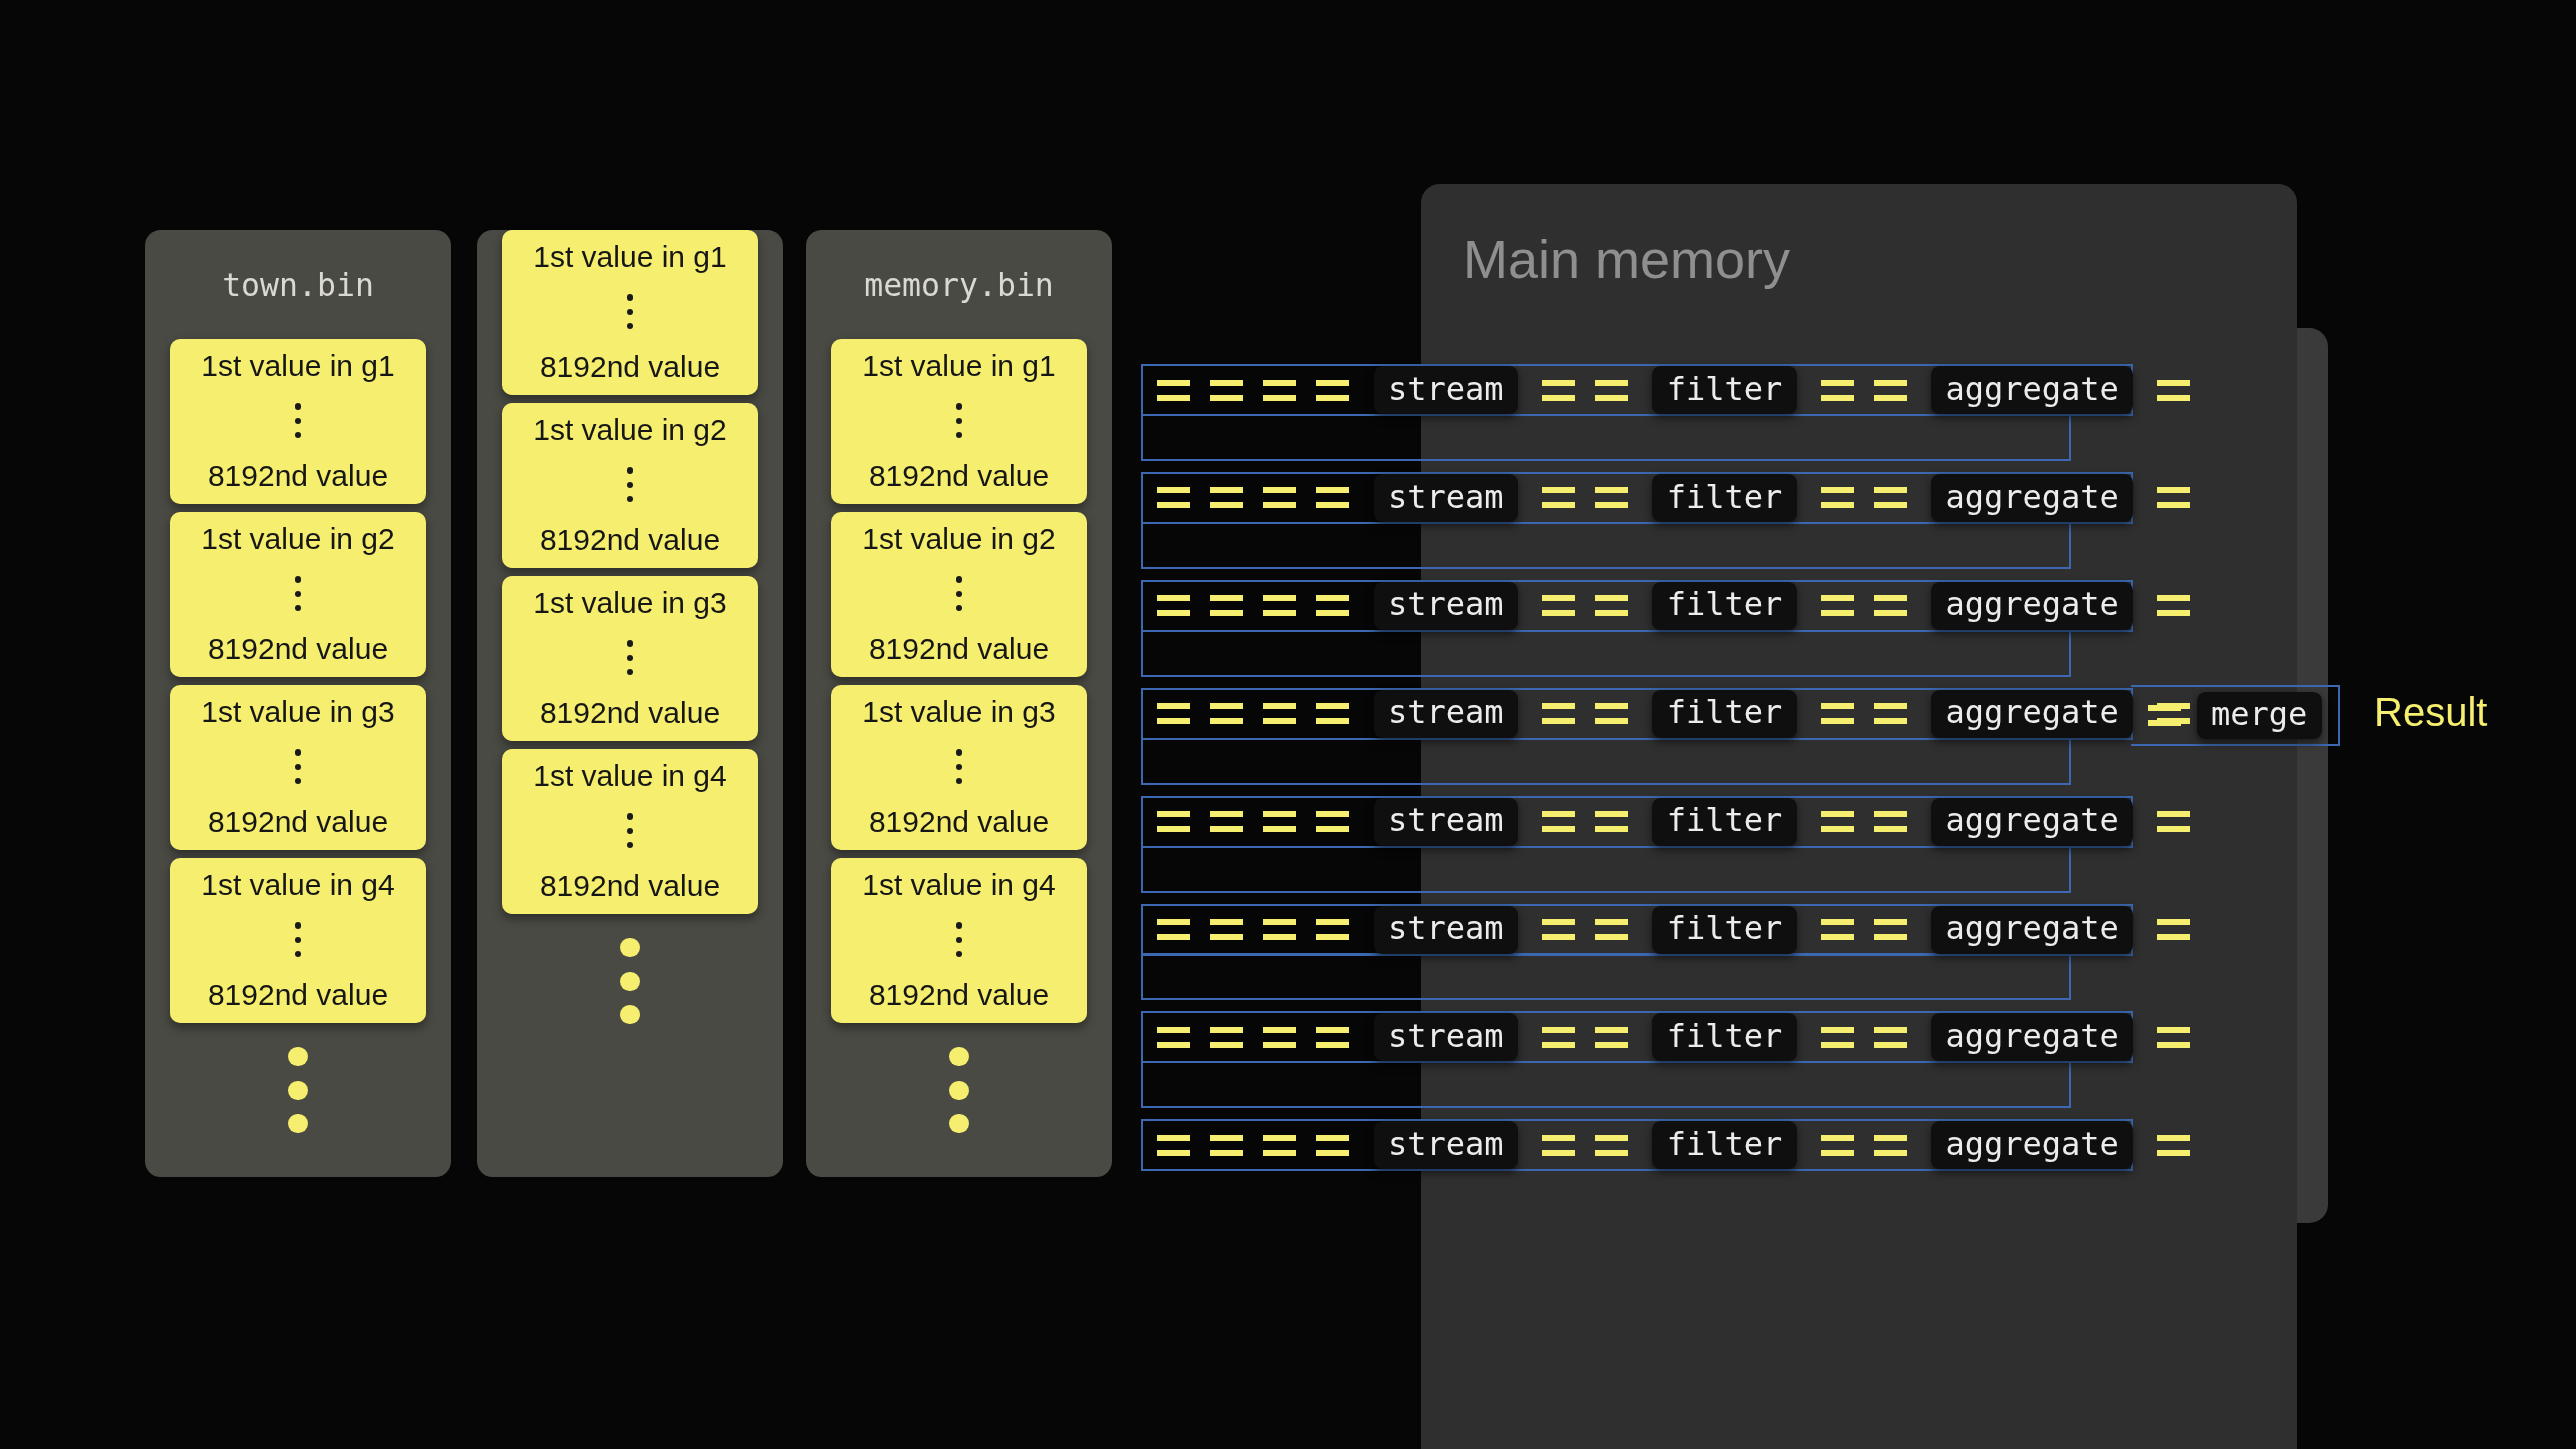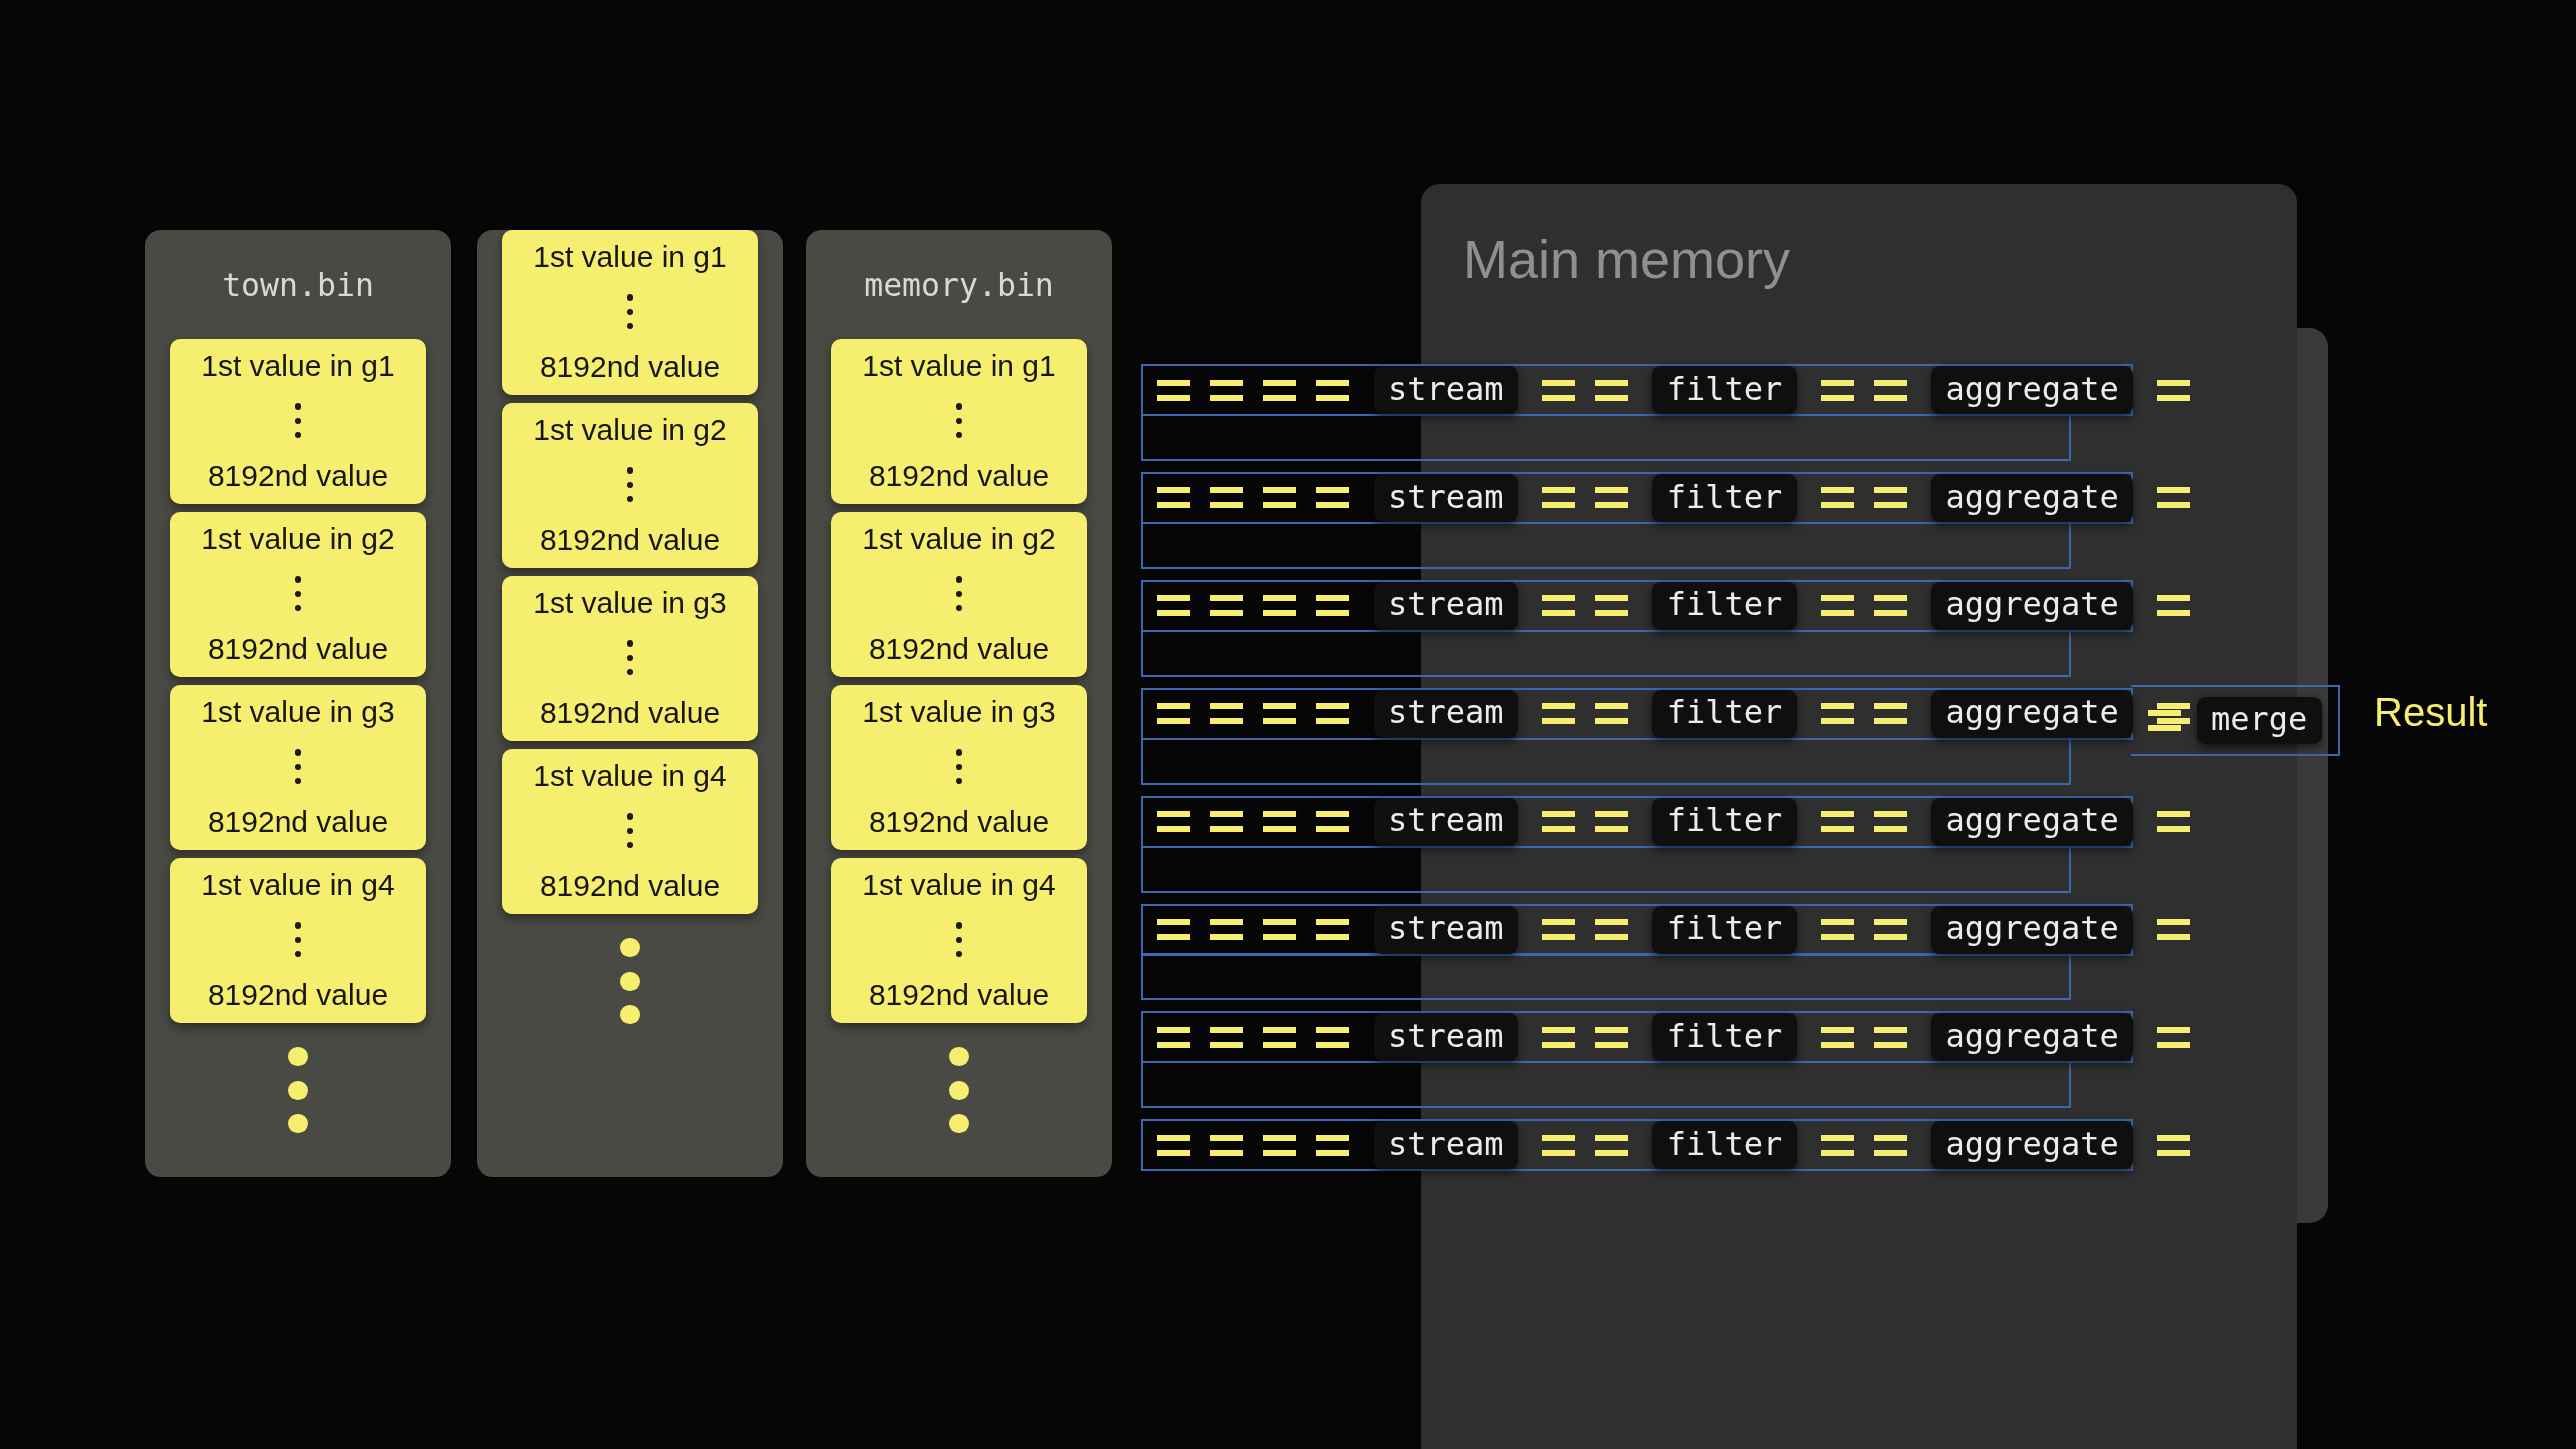--- a/index.html
+++ b/index.html
@@ -72,21 +72,21 @@
     flex:0 0 33px;width:33px;height:21px;box-sizing:border-box;
     border-top:6.4px solid var(--yellow);border-bottom:6.4px solid var(--yellow);
   }
   .chip{
     font-family:"DejaVu Sans Mono", monospace;font-size:32px;
     color:var(--chip-text);background:var(--chip-bg);
     padding:3.6px 14.3px 6.4px;border-radius:8.6px;margin:0 4.3px;
     box-shadow:0 3.6px 8.6px rgba(0,0,0,.55);white-space:nowrap;
   }
   .merge-lane{
-    position:absolute;left:990px;top:332px;width:209px;height:71px;
+    position:absolute;left:990px;top:332px;width:209px;height:61px;
     box-sizing:border-box;border:2.1px solid var(--blue);border-left:none;
     display:flex;align-items:center;padding-left:17px;gap:11.4px;
   }
   .result{
     position:absolute;left:2374px;top:691px;
     font-size:40px;color:var(--yellow);z-index:4;line-height:43px;
   }
 </style>
 </head>
 <body>

